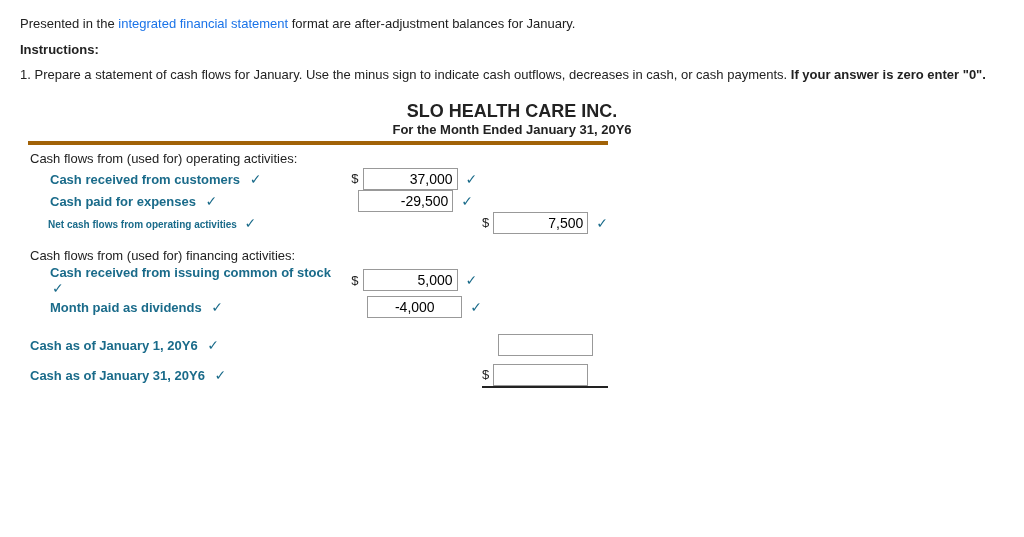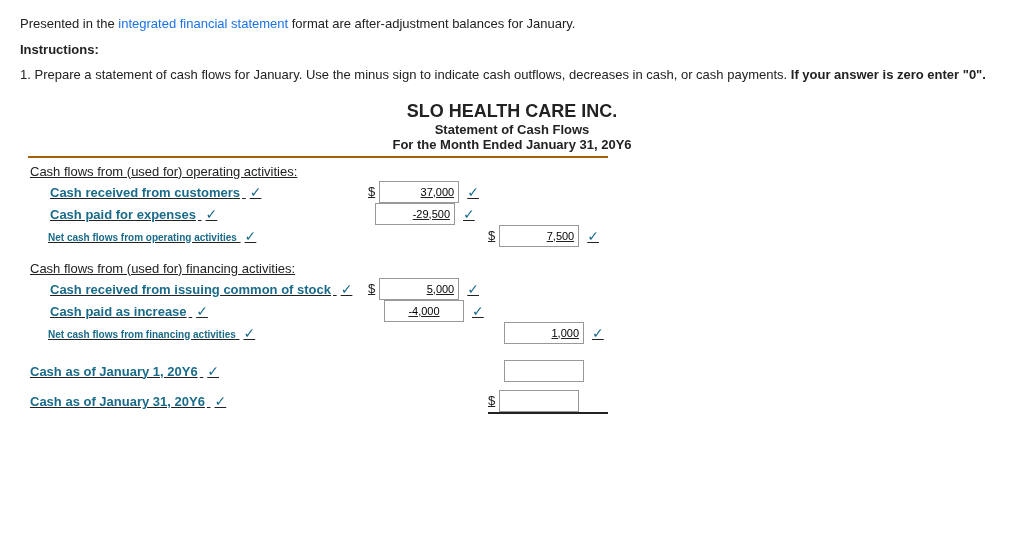--- a/index.html
+++ b/index.html
@@ -17,33 +17,33 @@
     .question { margin-bottom: 16px; font-size: 13px; line-height: 1.5; }
     .company-header { text-align: center; margin-bottom: 4px; }
     .company-header .company-name { font-weight: bold; font-size: 18px; }
     .company-header .statement-title { font-weight: bold; font-size: 13px; }
     .company-header .period { font-weight: bold; font-size: 13px; margin-bottom: 4px; }
     .statement-table {
       width: 580px;
       margin: 0 auto 0 8px;
       border-collapse: collapse;
     }
-    .top-border { border-top: 2px solid #a16207; text-decoration: underline; }
+    .top-border { border-top: 4px solid #a16207; }
     .bottom-border { border-bottom: 2px solid #222; }
     .section-label { font-size: 13px; color: #222; padding: 6px 2px 2px 2px; }
     .row-label { color: #1a6b8a; font-weight: bold; font-size: 13px; padding: 4px 2px; }
     .check-mark { color: #1a6b8a; font-size: 14px; margin-left: 4px; }
     .input-cell { display: flex; align-items: center; gap: 4px; }
     .dollar-sign { font-size: 13px; color: #222; }
     input[type="text"] {
       border: 1px solid #999;
       padding: 2px 4px;
-      font-size: 11px;
+      font-size: 14px;
       text-align: right;
-      width: 80px;
+      width: 95px;
       height: 22px;
     }
     .indent1 { padding-left: 20px; }
     tr td { vertical-align: middle; }
     .net-label { font-weight: bold; color: #1a6b8a; font-size: 10px; }
     .spacer { height: 8px; }
     .label-col { width: 340px; }
     .val-col1 { width: 120px; }
     .val-col2 { width: 120px; }
   </style>
@@ -56,21 +56,20 @@
 
 <p class="instructions">Instructions:</p>
 
 <p class="question">
   <span>1.</span>
   <span>Prepare a statement of cash flows for January. Use the minus sign to indicate cash outflows, decreases in cash, or cash payments.</span><strong> If your answer is zero enter "0".</strong>
 </p>
 
 <div class="company-header">
   <div class="company-name">SLO HEALTH CARE INC.</div>
-  <div class="statement-title">Statement of Cash Flows</div>
   <div class="period">For the Month Ended January 31, 20Y6</div>
 </div>
 
 <table class="statement-table top-border">
 
   <tbody>
       <tr>
     <td class="label-col section-label">Cash flows from (used for) operating activities:</td>
     <td class="val-col1"></td>
     <td class="val-col2"></td>
@@ -139,45 +138,32 @@
         <span class="dollar-sign">$</span>
         <input type="text" value="5,000" readonly="" style="">
         <span class="check-mark">✓</span>
       </div>
     </td>
     <td class="val-col2"></td>
   </tr>
 
   <tr>
     <td class="label-col indent1">
-      <span class="row-label">Cash paid as increase</span>
+      <span class="row-label">Month paid as dividends</span>
       <span class="check-mark">✓</span>
     </td>
     <td class="val-col1">
       <div class="input-cell">
         <input type="text" value="-4,000" readonly="" style="margin-left: 16px; text-align: center;">
         <span class="check-mark">✓</span>
       </div>
     </td>
     <td class="val-col2"></td>
   </tr>
 
-  <tr>
-    <td class="label-col indent1">
-      <span class="net-label">Net cash flows from financing activities</span>
-      <span class="check-mark">✓</span>
-    </td>
-    <td class="val-col1"></td>
-    <td class="val-col2">
-      <div class="input-cell">
-        <input type="text" value="1,000" readonly="" style="margin-left: 16px;">
-        <span class="check-mark">✓</span>
-      </div>
-    </td>
-  </tr>
   <tr class="spacer">
         <td colspan="3"></td>
       </tr>
 
   <tr class="spacer">
         <td colspan="3"></td>
       </tr>
 
   <tr>
     <td class="label-col">

